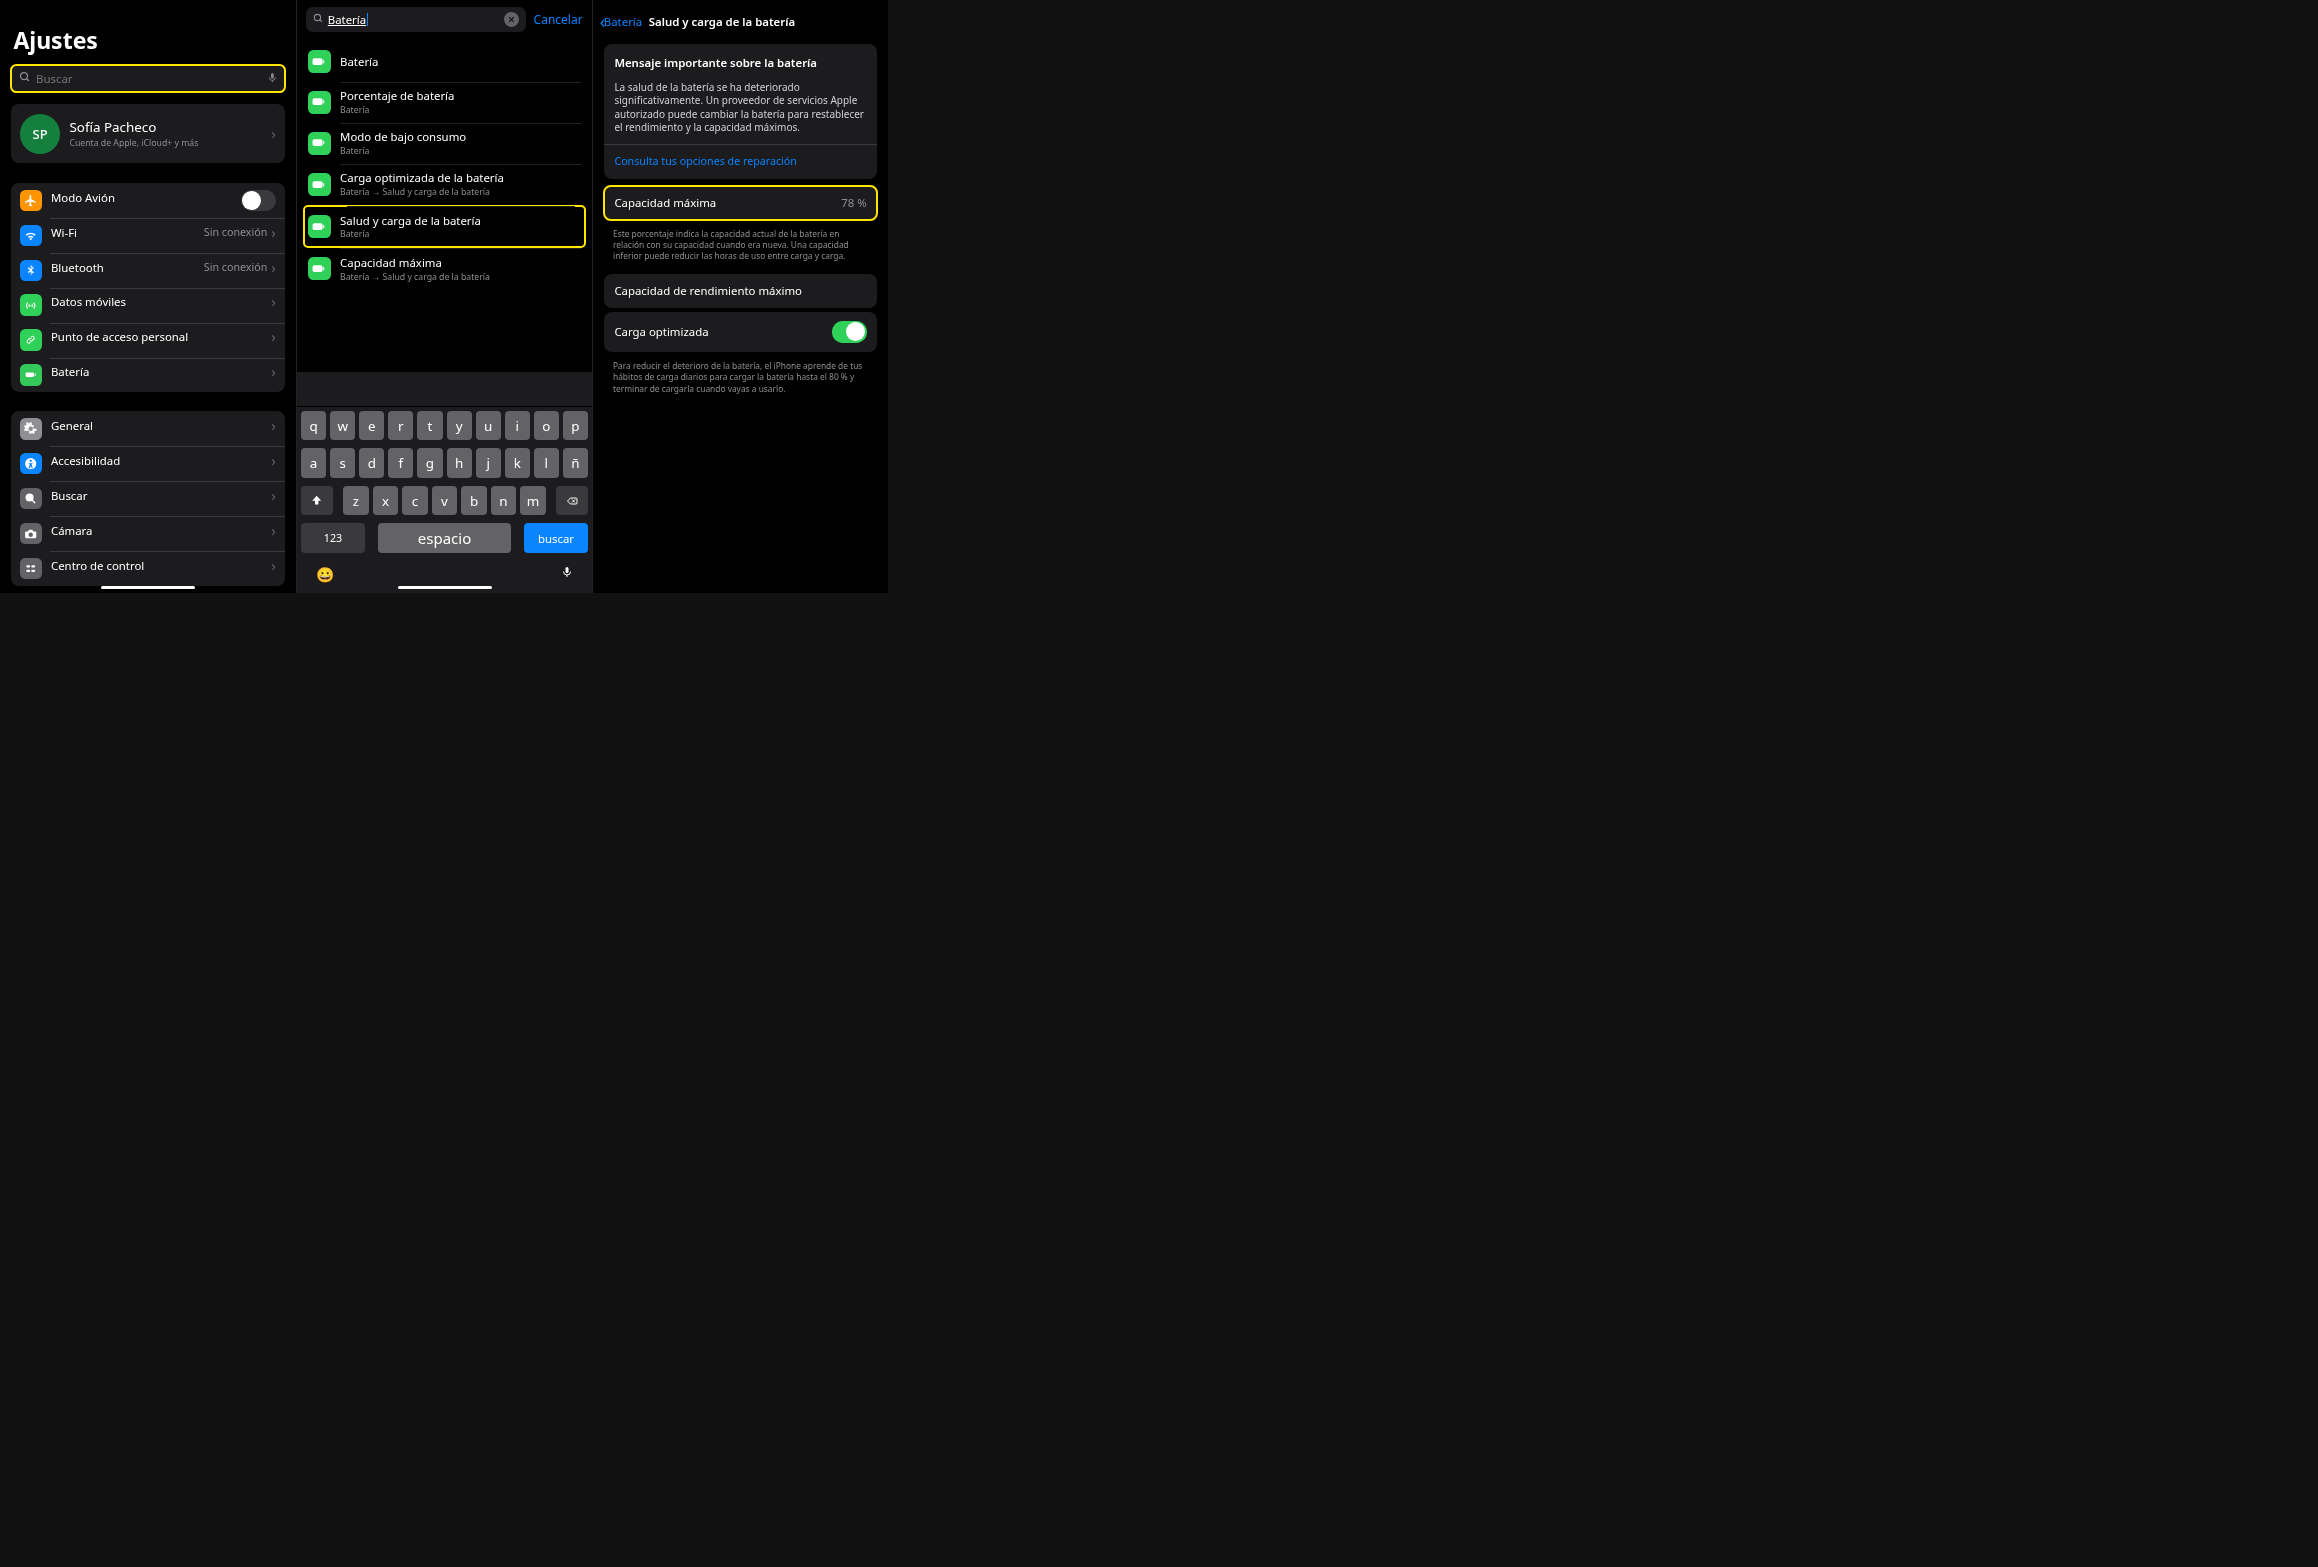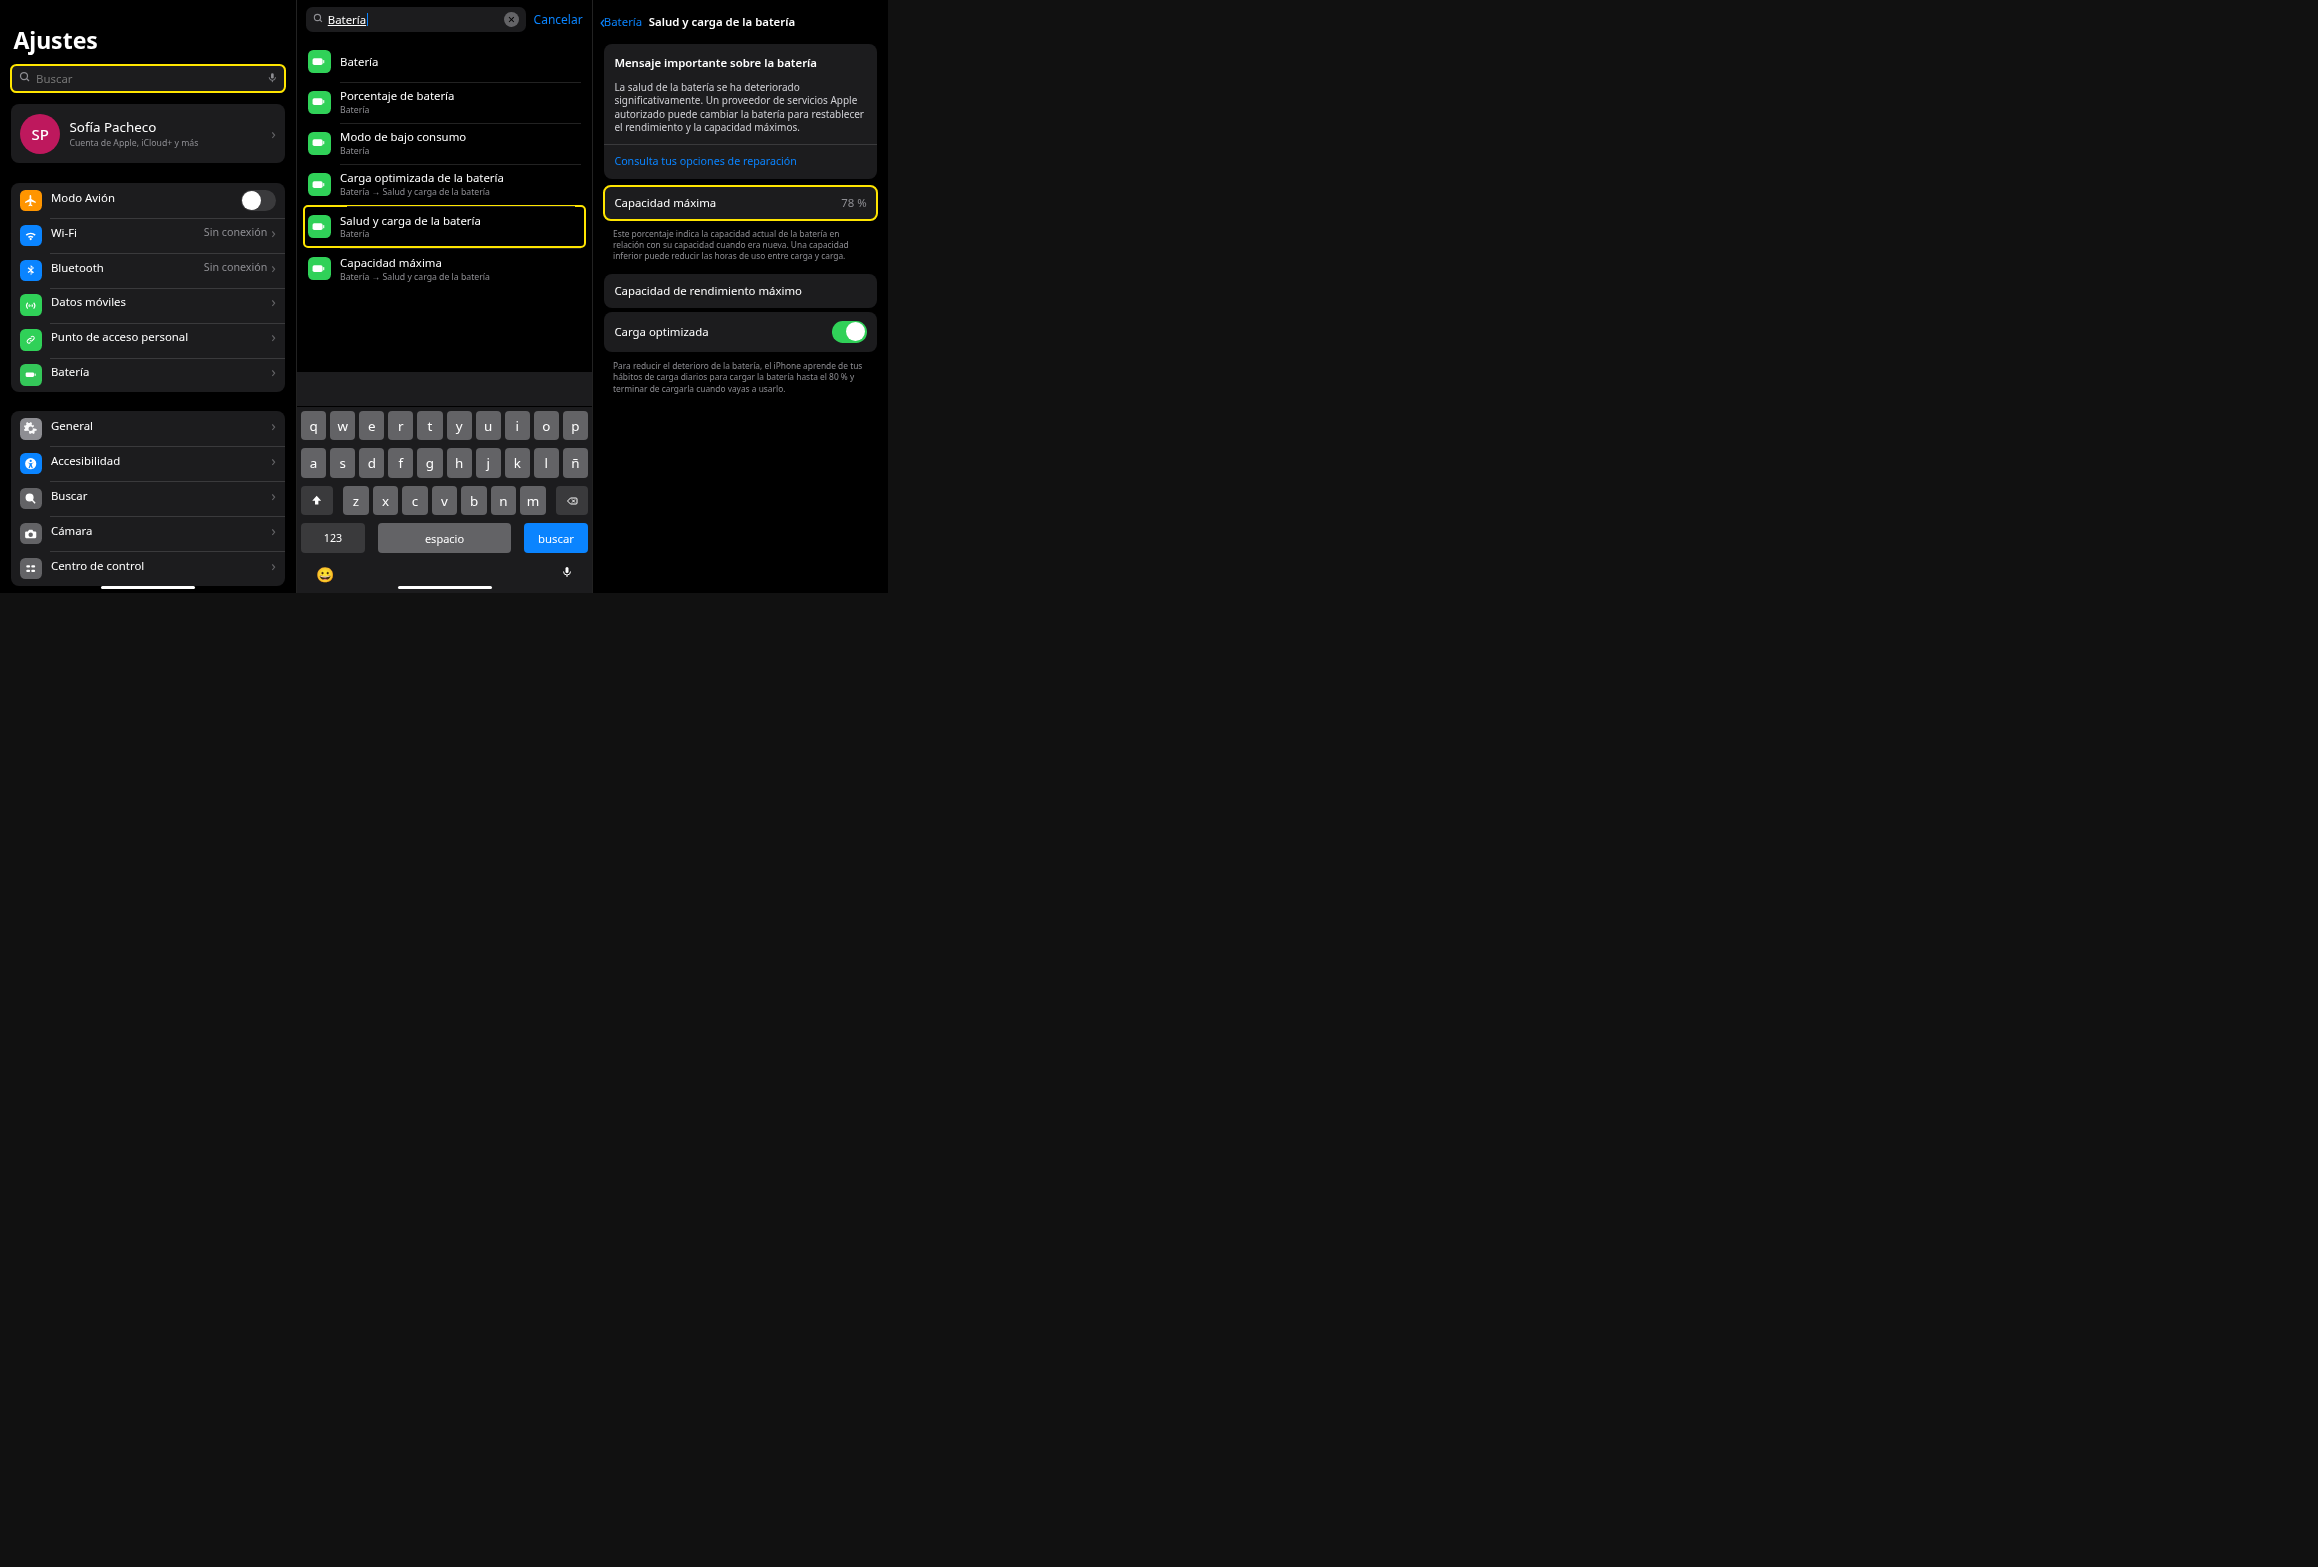--- a/index.html
+++ b/index.html
@@ -39,21 +39,21 @@
 .toggle.on .knob{left:14.8px}
 
 
 .p1-title{font-size:23px;font-weight:700;padding:24px 13.4px 9.4px}
 .search-wrap{margin:0 10.7px 12px;position:relative}
 .search{display:flex;align-items:center;background:var(--card);border-radius:6.7px;padding:5.4px 8px;height:27px}
 .search .sicon{color:var(--sub);margin-right:5.4px}
 .search input{flex:1;background:none;border:none;color:var(--text);font-size:11.4px;outline:none}
 .search .mic{color:var(--sub)}
 .account{margin:0 10.7px 20px;background:var(--card);border-radius:8px;display:flex;align-items:center;padding:9.4px}
-.avatar{width:40px;height:40px;border-radius:50%;background:#be185d;color:#fff;display:flex;align-items:center;justify-content:center;font-size:15px;font-weight:500;margin-right:9.4px}
+.avatar{width:40px;height:40px;border-radius:50%;background:#15803d;color:#fff;display:flex;align-items:center;justify-content:center;font-size:13px;font-weight:500;margin-right:9.4px}
 .acc-name{font-size:13.4px;font-weight:400}
 .acc-sub{font-size:8.7px;color:var(--sub);margin-top:1.3px}
 
 
 .p2-top{display:flex;align-items:center;padding:6.7px 9.4px 4px;gap:8px}
 .p2-search{flex:1;display:flex;align-items:center;background:var(--card);border-radius:6.7px;padding:4px 6.7px;height:25.5px}
 .p2-search .sicon{color:var(--sub);margin-right:4px}
 .p2-search .qtext{font-size:11.4px;text-decoration:underline;position:relative}
 .p2-search .cursor{display:inline-block;width:1.3px;height:13.4px;background:var(--blue);vertical-align:middle;margin-left:0.7px}
 .p2-search .clear{margin-left:auto;width:14.8px;height:14.8px;border-radius:50%;background:#636366;color:#000;display:flex;align-items:center;justify-content:center;font-size:9.4px}
@@ -69,21 +69,21 @@
 
 
 .kbd{position:absolute;bottom:0;left:0;right:0;background:#1c1c1e;padding-top:6.7px}
 .sugg{height:28px;border-bottom:0.7px solid #000}
 .krow{display:flex;gap:4px;padding:4px 4px;justify-content:center}
 .key{flex:1;max-width:25.5px;height:29.5px;border-radius:4px;background:#636366;color:#fff;display:flex;align-items:center;justify-content:center;font-size:13.4px}
 .key.sp{background:#3a3a3c}
 .kbot{display:flex;gap:13px;padding:4px 4px 6.7px}
 .kbot .key{max-width:none}
 .kbot .k123{flex:0 0 64px;background:#3a3a3c;font-size:10.7px}
-.kbot .ksp{flex:1;background:#636366;font-size:11px}
+.kbot .ksp{flex:1;background:#636366;font-size:15px}
 .kbot .kgo{flex:0 0 64px;background:var(--blue);color:#fff;font-size:11.4px}
 .kunder{display:flex;justify-content:space-between;padding:4px 19px 9.4px}
 .kunder span{font-size:14.8px;color:#fff}
 .homebar{position:absolute;bottom:4px;left:50%;transform:translateX(-50%);width:94px;height:3.4px;border-radius:2px;background:#fff}
 
 
 .nav3{display:flex;align-items:center;padding:9.4px 6.7px 10.7px;gap:2.7px}
 .back{color:var(--blue);font-size:11.4px;display:flex;align-items:center}
 .back .bchev{font-size:17.4px;margin-right:-1.3px}
 .nav3 .ttl{font-size:11.4px;font-weight:600;margin-left:4px}

